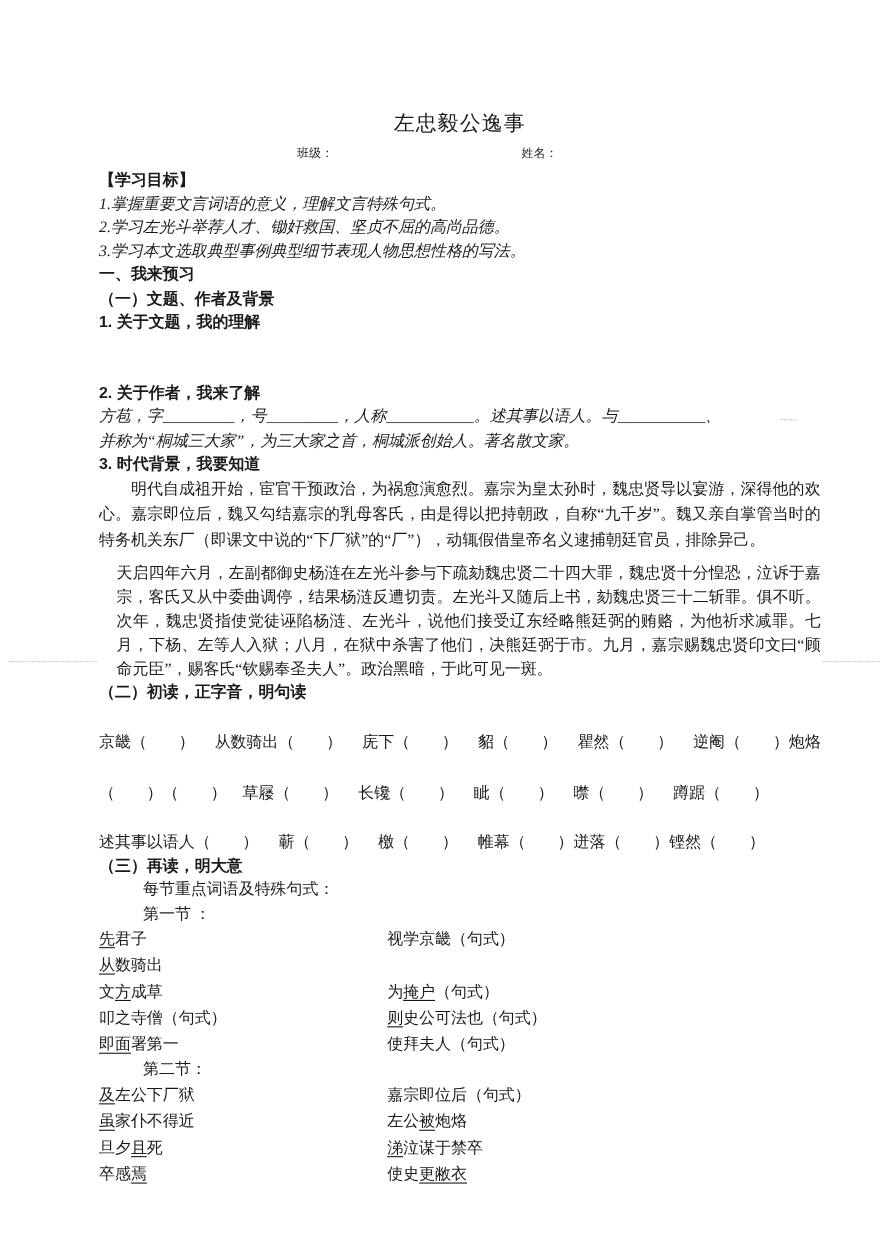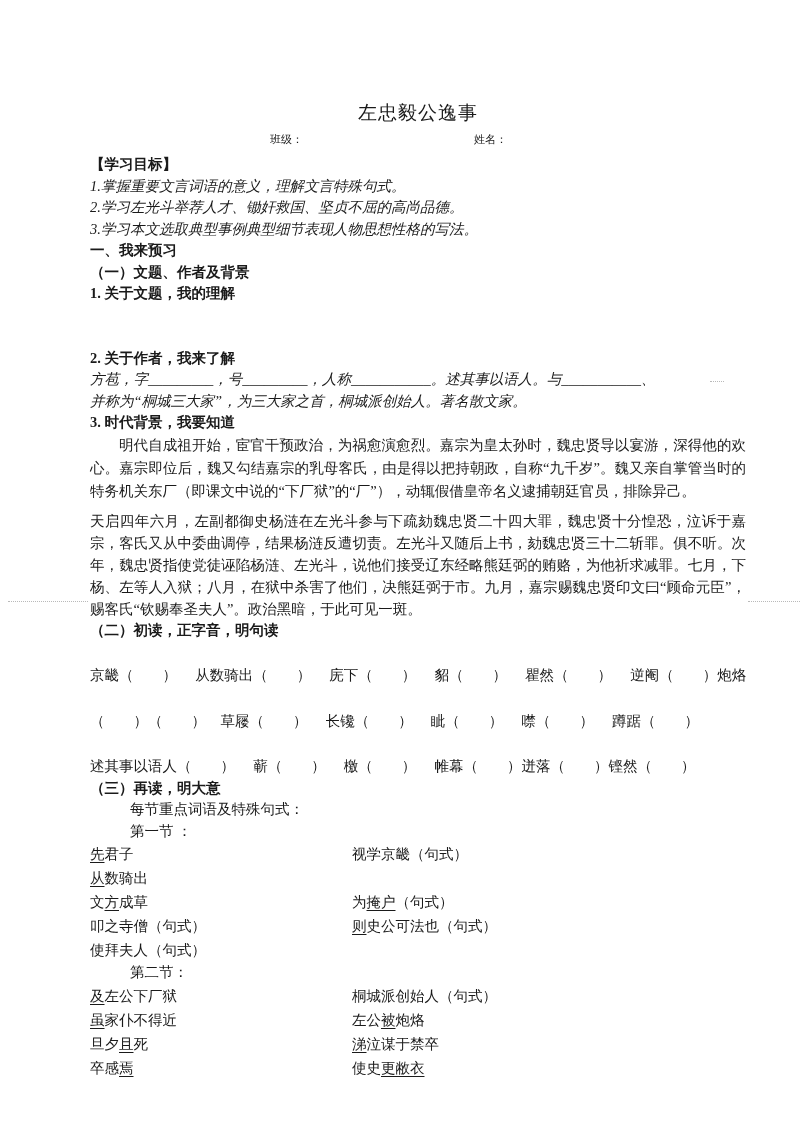--- a/index.html
+++ b/index.html
@@ -10,24 +10,24 @@
   }
   .page{position:absolute;left:90px;top:0;width:656px;}
   .title{
     margin-top:100px;text-align:center;font-size:19px;line-height:26px;
     letter-spacing:1px;font-weight:400;
   }
   .classname{position:relative;height:22px;margin-top:6px;font-size:11px;}
   .classname .cl{position:absolute;left:180px;top:0;}
   .classname .nm{position:absolute;left:384px;top:0;}
   .t{font-size:14.5px;line-height:21.5px;font-style:italic;}
-  .hei{font-family:Liberation Serif, serif;font-weight:700;font-size:14.5px;line-height:21.5px;}
+  .hei{font-family:Liberation Sans, sans-serif;font-weight:700;font-size:14.5px;line-height:21.5px;}
   .spacer2{height:43px;}
   .para{font-size:14.5px;line-height:23px;text-align:justify;}
-  .para2{font-size:14.5px;line-height:22px;text-align:justify;margin-top:7px;}
+  .para2{font-size:14.5px;line-height:22px;text-align:justify;margin-top:7px;margin-left:16px;}
   .indent{text-indent:2em;}
   .pinrow{font-size:14.5px;line-height:21.5px;white-space:nowrap;margin-top:24px;}
   .wrow{display:flex;height:24px;line-height:24px;font-size:14.5px;}
   .wcell-l{width:262px;}
   .wcell-r{flex:1;}
   .ul{text-decoration:underline;text-underline-offset:3px;}
   .seclabel{font-size:14.5px;line-height:21.5px;margin-left:40px;}
   .dots{position:absolute;border-top:1.6px dotted #b9b9b9;height:0;}
   .dots-left{left:8px;top:601px;width:80px;}
   .dots-right{left:748px;top:601px;width:52px;}
@@ -87,28 +87,29 @@
   </div>
   <div class="wrow">
     <div class="wcell-l"><span>文</span><span class="ul">方</span><span>成草</span></div>
     <div class="wcell-r"><span>为</span><span class="ul">掩户</span><span>（句式）</span></div>
   </div>
   <div class="wrow">
     <div class="wcell-l"><span></span><span class="ul"></span><span>叩之寺僧（句式）</span></div>
     <div class="wcell-r"><span></span><span class="ul">则</span><span>史公可法也（句式）</span></div>
   </div>
   <div class="wrow">
+    <div class="wcell-l"><span></span><span class="ul">即面</span><span>署第一</span></div>
     <div class="wcell-r"><span></span><span class="ul"></span><span>使拜夫人（句式）</span></div>
   </div>
 
   <div class="seclabel">第二节：</div>
 
   <div class="wrow">
     <div class="wcell-l"><span></span><span class="ul">及</span><span>左公下厂狱</span></div>
-    <div class="wcell-r"><span></span><span class="ul"></span><span>桐城派创始人（句式）</span></div>
+    <div class="wcell-r"><span></span><span class="ul"></span><span>嘉宗即位后（句式）</span></div>
   </div>
   <div class="wrow">
     <div class="wcell-l"><span></span><span class="ul">虽</span><span>家仆不得近</span></div>
     <div class="wcell-r"><span>左公</span><span class="ul">被</span><span>炮烙</span></div>
   </div>
   <div class="wrow">
     <div class="wcell-l"><span>旦夕</span><span class="ul">且</span><span>死</span></div>
     <div class="wcell-r"><span></span><span class="ul">涕</span><span>泣谋于禁卒</span></div>
   </div>
   <div class="wrow">

